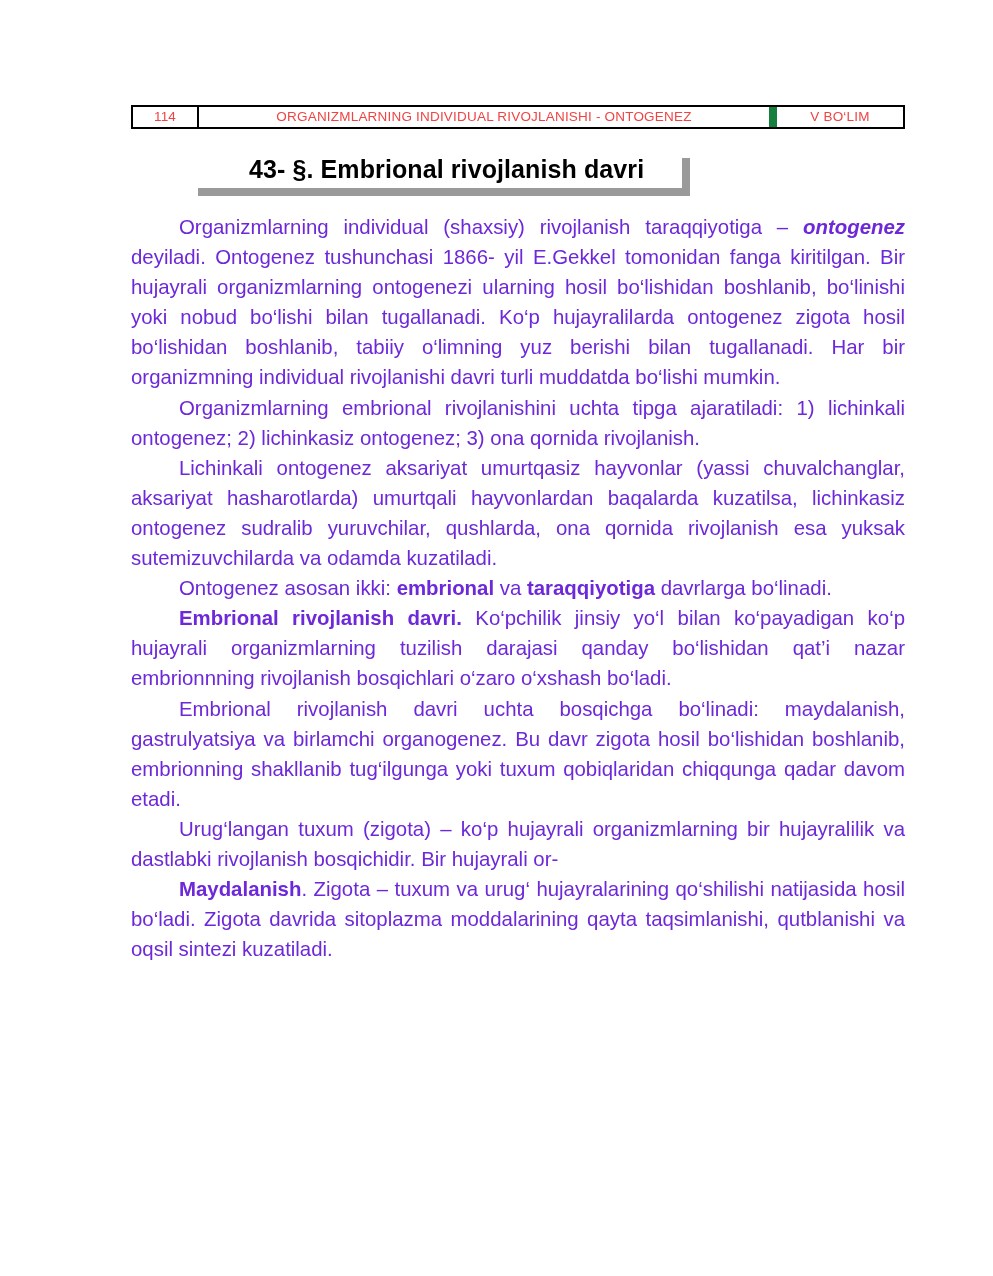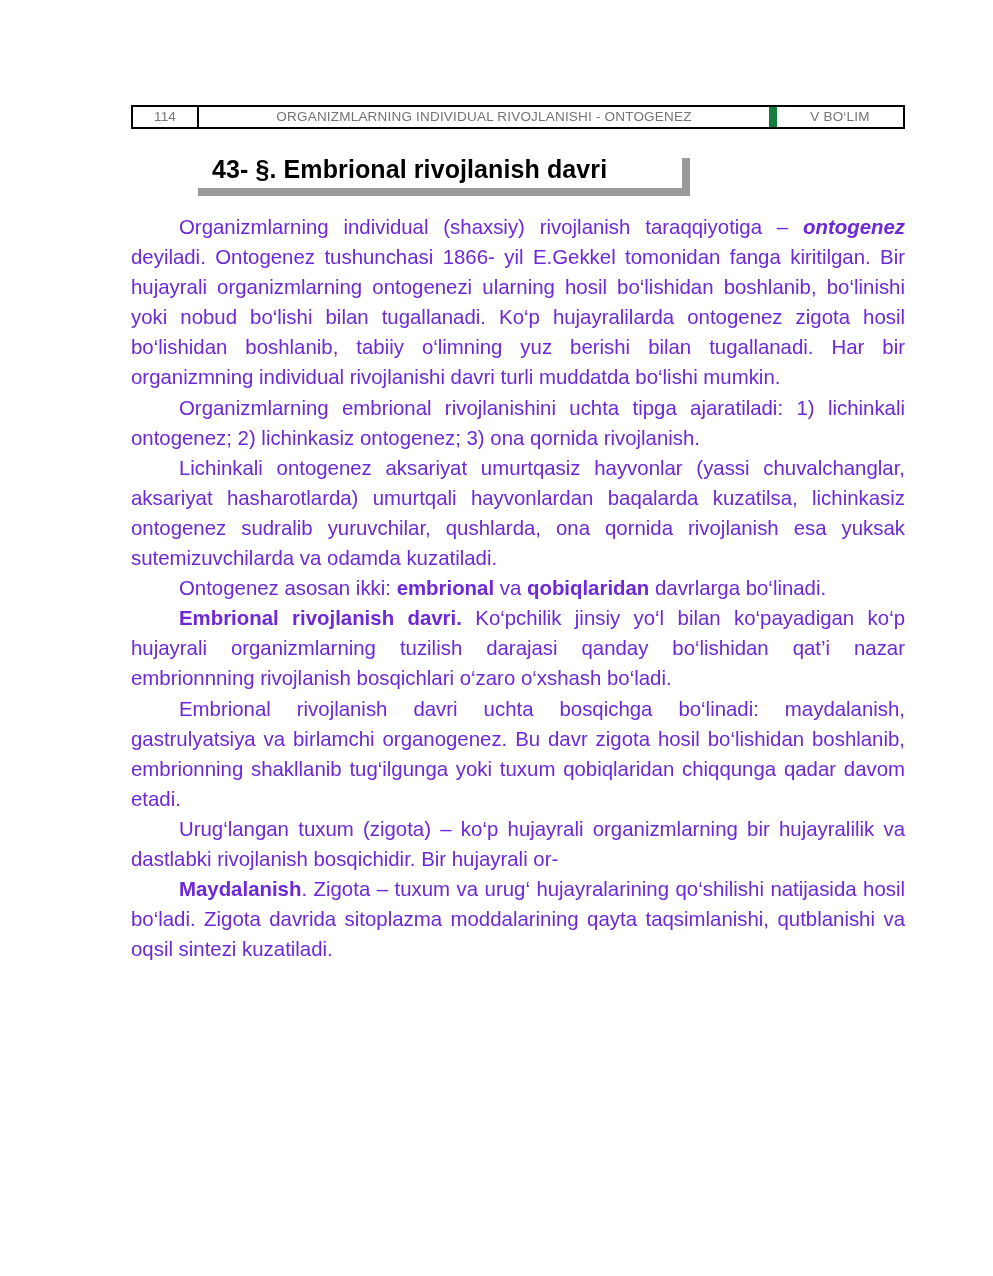--- a/index.html
+++ b/index.html
@@ -37,21 +37,21 @@
     background: #ffffff;
   }
   .hdr-cell {
     display: flex;
     align-items: center;
     justify-content: center;
     font-size: 13.5px;
     letter-spacing: 0.2px;
     line-height: 1;
     white-space: nowrap;
-    color: #737373;
+    color: #ef4444;
   }
   .hdr-page-number {
     width: 66px;
     border-right: 2px solid #000000;
     box-sizing: border-box;
   }
   .hdr-title {
     flex: 1 1 auto;
     border-right: 8px solid #15803d;
     box-sizing: border-box;
@@ -90,20 +90,21 @@
     padding-left: 22px;
     box-sizing: border-box;
   }
   .heading-text {
     font-size: 25px;
     font-weight: bold;
     letter-spacing: 0.1px;
     white-space: nowrap;
     line-height: 1;
     color: #000;
+    margin-left: 37px;
   }
 
   
   .body-text {
     position: absolute;
     left: 131px;
     top: 212px;
     width: 774px;
     font-size: 20.4px;
     line-height: 30.1px;
@@ -135,20 +136,20 @@
     <div class="heading-shadow"></div>
     <div class="heading-banner">
       <span class="heading-text">43- §.  Embrional rivojlanish davri</span>
     </div>
   </div>
 
   <div class="body-text">
       <p><span>Organizmlarning individual (shaxsiy) rivojlanish taraqqiyotiga – </span><i class="bi">ontogenez</i><span> deyiladi. Ontogenez tushunchasi 1866- yil E.Gekkel tomonidan fanga kiritilgan. Bir hujayrali organizmlarning ontogenezi ularning hosil bo‘lishidan boshlanib, bo‘linishi yoki nobud bo‘lishi bilan tugallanadi. Ko‘p hujayralilarda ontogenez zigota hosil bo‘lishidan boshlanib, tabiiy o‘limning yuz berishi bilan tugallanadi. Har bir organizmning individual rivojlanishi davri turli muddatda bo‘lishi mumkin.</span></p>
       <p><span>Organizmlarning embrional rivojlanishini uchta tipga ajaratiladi: 1) lichinkali ontogenez; 2) lichinkasiz ontogenez; 3) ona qornida rivojlanish.</span></p>
       <p><span>Lichinkali ontogenez aksariyat umurtqasiz hayvonlar (yassi chuvalchanglar, aksariyat hasharotlarda) umurtqali hayvonlardan baqalarda kuzatilsa, lichinkasiz ontogenez sudralib yuruvchilar, qushlarda, ona qornida rivojlanish esa yuksak sutemizuvchilarda va odamda kuzatiladi.</span></p>
-      <p><span>Ontogenez asosan ikki: </span><b>embrional</b><span> va </span><b>qobiqlaridan</b><span> davrlarga bo‘linadi.</span></p>
+      <p><span>Ontogenez asosan ikki: </span><b>embrional</b><span> va </span><b>taraqqiyotiga</b><span> davrlarga bo‘linadi.</span></p>
       <p><b>Embrional rivojlanish davri.</b><span> Ko‘pchilik jinsiy yo‘l bilan ko‘payadigan ko‘p hujayrali organizmlarning tuzilish darajasi qanday bo‘lishidan qat’i nazar embrionnning rivojlanish bosqichlari o‘zaro o‘xshash bo‘ladi.</span></p>
       <p><span>Embrional rivojlanish davri uchta  bosqichga bo‘linadi: maydalanish, gastrulyatsiya va birlamchi organogenez. Bu davr zigota hosil bo‘lishidan boshlanib, embrionning shakllanib tug‘ilgunga yoki tuxum qobiqlaridan chiqqunga qadar davom etadi.</span></p>
       <p><span>Urug‘langan tuxum (zigota) – ko‘p hujayrali organizmlarning bir hujayralilik va dastlabki rivojlanish bosqichidir. Bir hujayrali or-</span></p>
       <p><b>Maydalanish</b><span>. Zigota – tuxum va urug‘ hujayralarining qo‘shilishi natijasida hosil bo‘ladi. Zigota davrida sitoplazma moddalarining qayta taqsimlanishi, qutblanishi va oqsil sintezi kuzatiladi.</span></p>
     </div>
 
 </div>
 
 </body></html>

